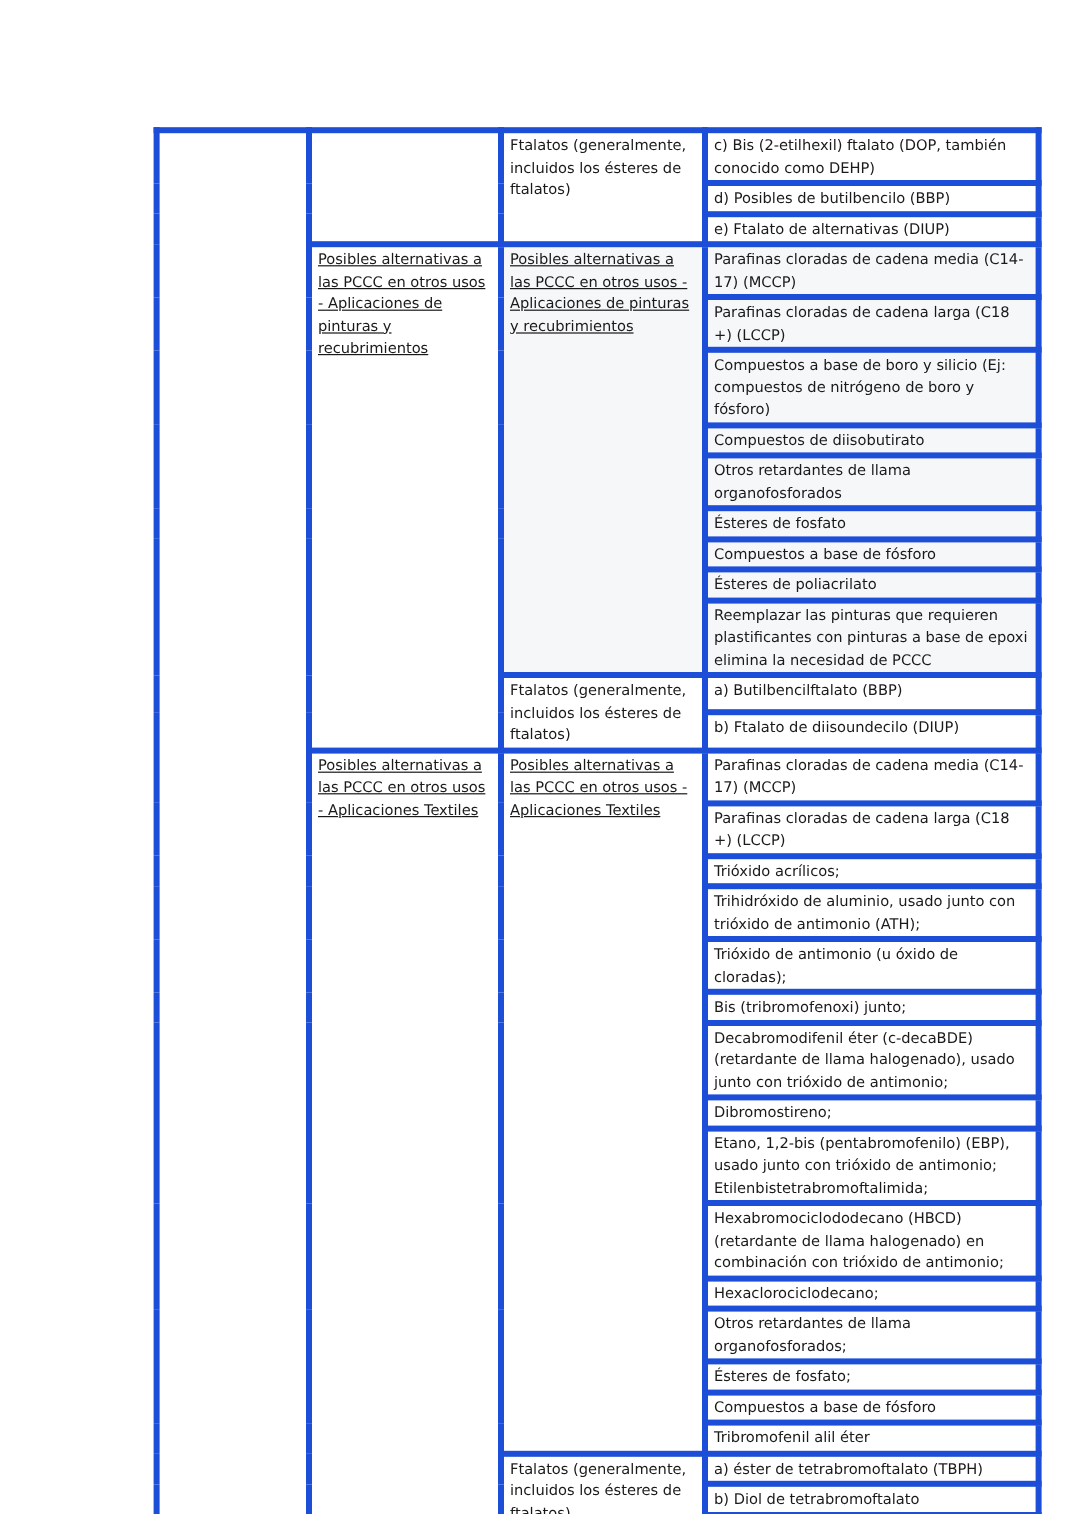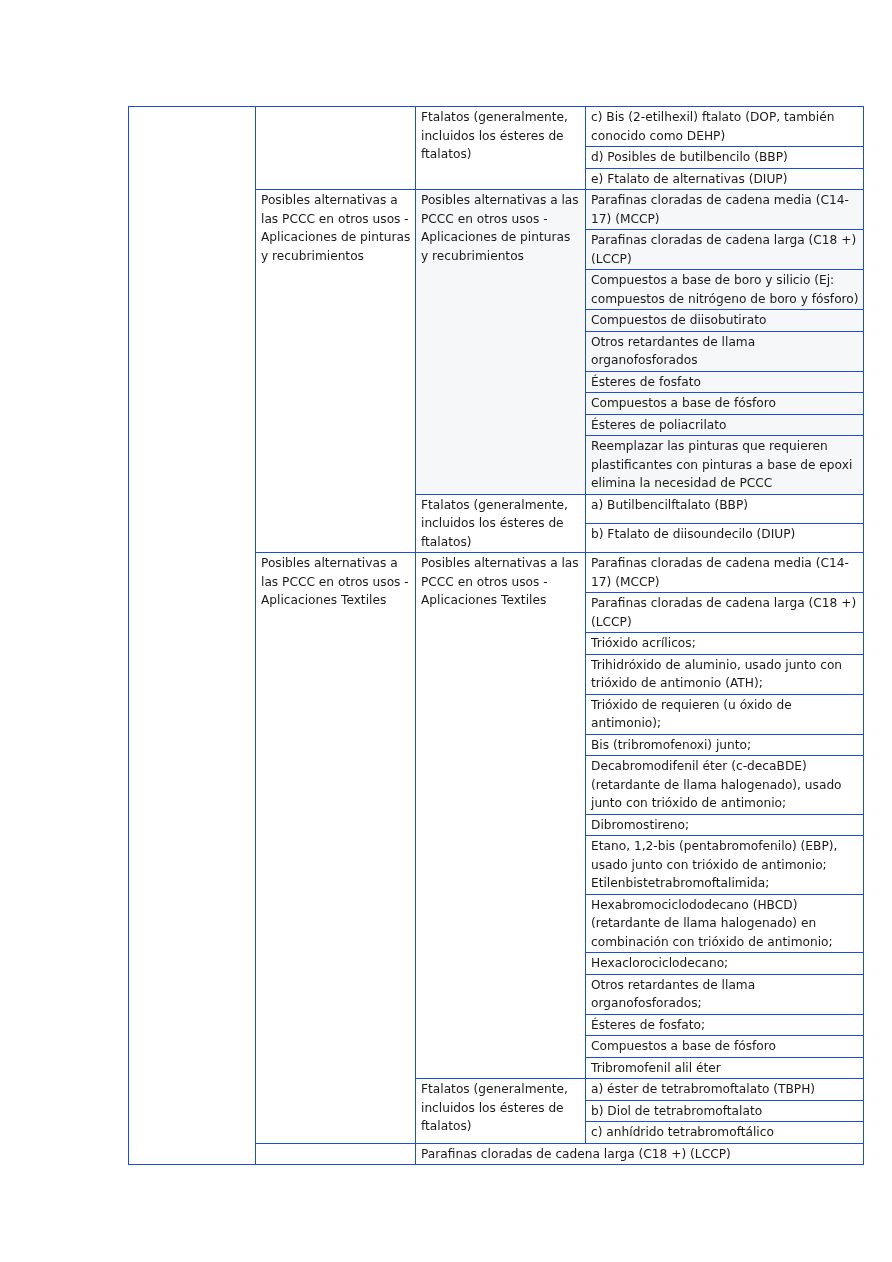--- a/index.html
+++ b/index.html
@@ -1,23 +1,23 @@
 <!DOCTYPE html>
 <html><head>
 <meta charset="utf-8">
 <style>
   html, body { margin: 0; padding: 0; background: #ffffff; }
   body { width: 892px; height: 1262px; position: relative; overflow: hidden;
          font-family: "DejaVu Sans", sans-serif; font-size: 12.2px; color: #1a1a1a; }
   table.doc { position: absolute; left: 128px; top: 106px; border-collapse: collapse;
               table-layout: fixed; width: 735px; }
-  table.doc td { border: 1px solid #1d4ed8; vertical-align: top; padding: 1px 4px 1px 5px;
+  table.doc td { border: 5px solid #1d4ed8; vertical-align: top; padding: 1px 4px 1px 5px;
                  line-height: 18.5px; word-wrap: break-word; }
   col.c1 { width: 127px; } col.c2 { width: 160px; } col.c3 { width: 170px; } col.c4 { width: 278px; }
-  td.mid { vertical-align: middle; }
+  td.mid { vertical-align: middle; text-decoration: underline; }
   td.shade { background: #f6f7f9; }
   td.tall { padding-top: 6px; padding-bottom: 6px; margin-left: 28px; }
 </style>
 </head>
 <body>
 
 <table class="doc">
   <colgroup>
       <col class="c1">
       <col class="c2">
@@ -84,21 +84,21 @@
     <tr>
         <td>Parafinas cloradas de cadena larga (C18 +) (LCCP)</td>
       </tr>
     <tr>
         <td>Trióxido acrílicos;</td>
       </tr>
     <tr>
         <td>Trihidróxido de aluminio, usado junto con trióxido de antimonio (ATH);</td>
       </tr>
     <tr>
-        <td>Trióxido de requieren (u óxido de antimonio);</td>
+        <td>Trióxido de antimonio (u óxido de cloradas);</td>
       </tr>
     <tr>
         <td>Bis (tribromofenoxi) junto;</td>
       </tr>
     <tr>
         <td>Decabromodifenil éter (c-decaBDE) (retardante de llama halogenado), usado junto con trióxido de antimonio;</td>
       </tr>
     <tr>
         <td>Dibromostireno;</td>
       </tr>

